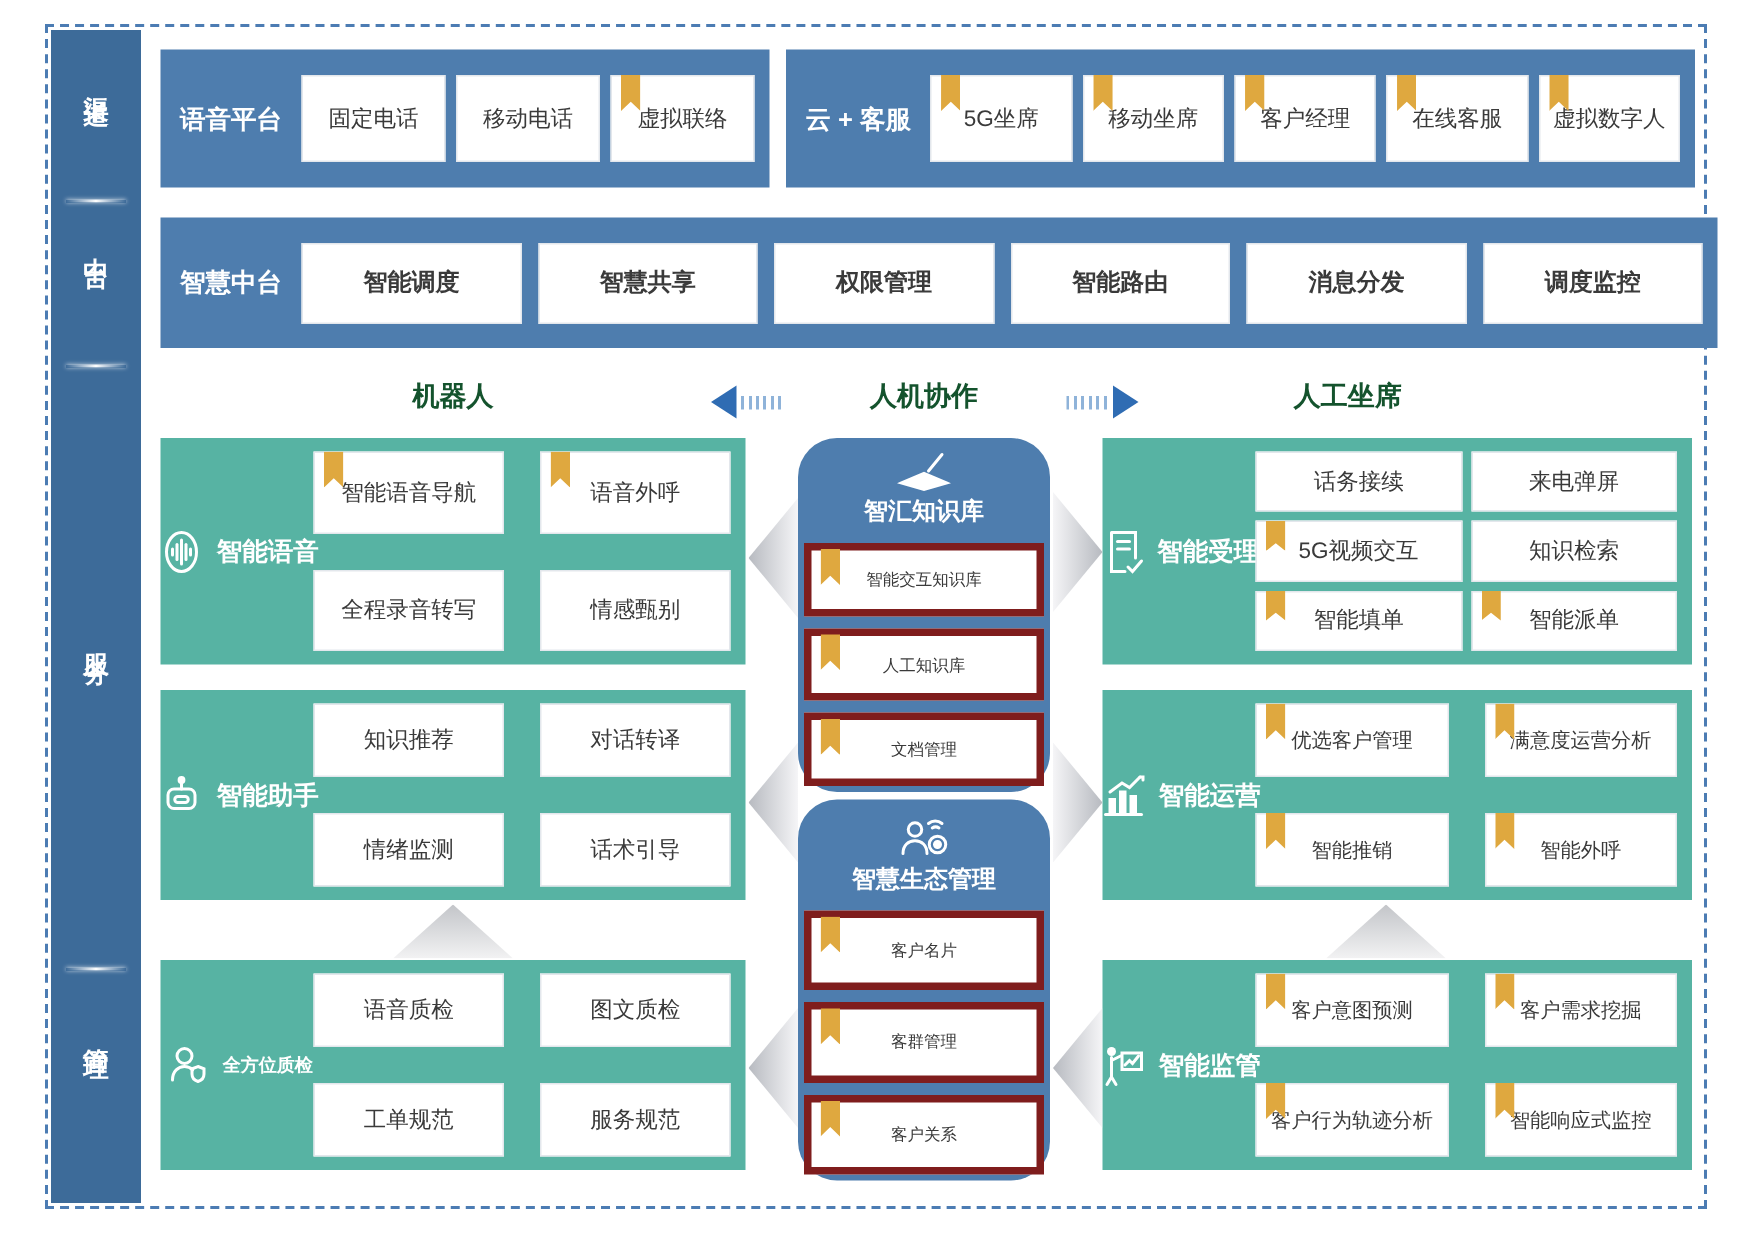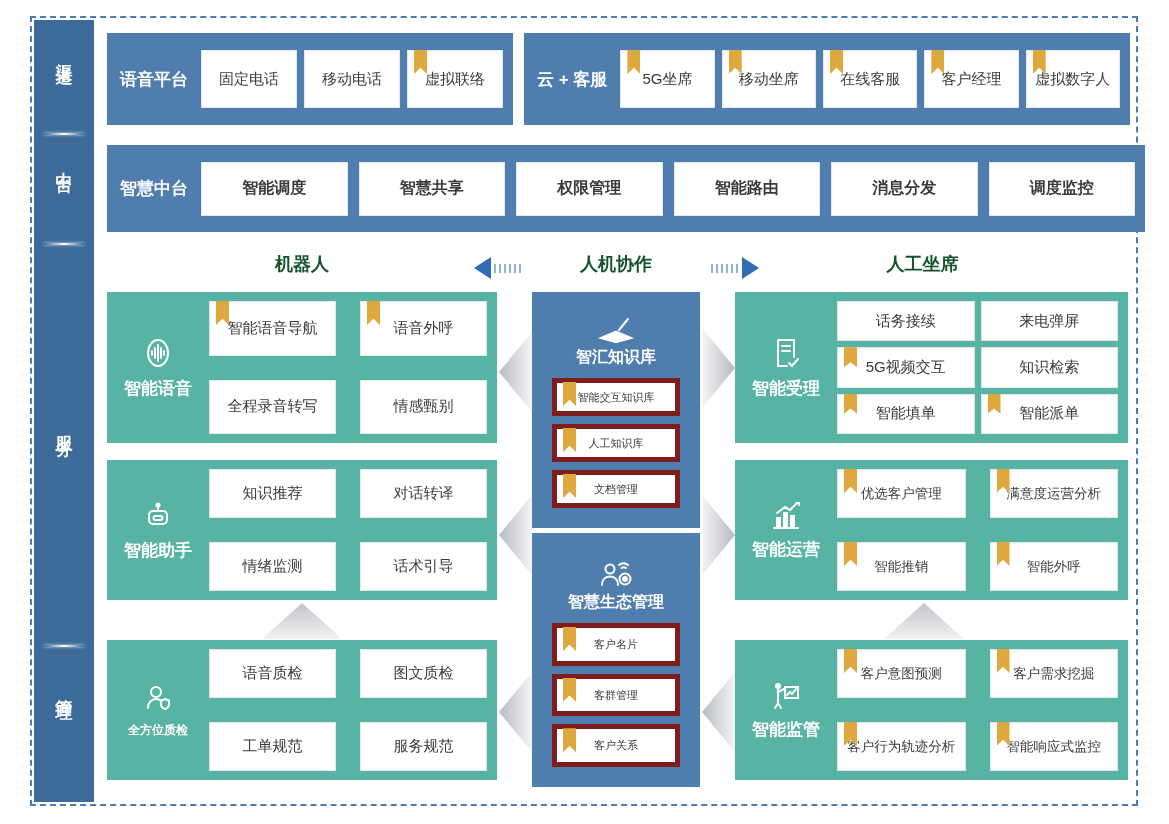--- a/index.html
+++ b/index.html
@@ -27,28 +27,28 @@
 
   
   .collab-label{position:absolute;top:252px;font-size:18px;font-weight:bold;color:#14532d;text-align:center;}
   .carrow{position:absolute;top:257px;display:flex;align-items:center;height:22px;}
   .tri-left{width:0;height:0;border-top:11px solid transparent;border-bottom:11px solid transparent;border-right:17px solid #2f6cb3;}
   .tri-right{width:0;height:0;border-top:11px solid transparent;border-bottom:11px solid transparent;border-left:17px solid #2f6cb3;}
   .atail{width:28px;height:9px;margin:0 3px;background:repeating-linear-gradient(90deg,#8fb3d9 0 2px,rgba(255,255,255,0) 2px 5px);}
 
   
   .tblock{position:absolute;background:#57b3a3;display:flex;}
-  .thead{width:102px;display:flex;flex-direction:column;align-items:center;justify-content:center;gap:7px;color:#fff;font-weight:bold;font-size:17px;white-space:nowrap;}
+  .thead{width:102px;display:flex;flex-direction:row;align-items:center;justify-content:center;gap:7px;color:#fff;font-weight:bold;font-size:17px;white-space:nowrap;}
   .tgrid{flex:1;display:grid;grid-template-columns:1fr 1fr;gap:24px;margin:9px 10px 9px 0;}
   .tgrid3{grid-template-rows:1fr 1fr 1fr;gap:6px;}
   .tgrid .wbox{font-size:15px;}
   .cells-sm .wbox{font-size:13.5px;}
 
   
-  .cblock{position:absolute;left:532px;width:168px;background:#4e7dae;padding:20px;display:flex;flex-direction:column;gap:8px;}
+  .cblock{position:absolute;left:532px;width:168px;background:#4e7dae;padding:4px;display:flex;flex-direction:column;gap:8px;border-radius:26px;}
   .chead{display:flex;flex-direction:column;align-items:center;justify-content:center;gap:3px;color:#fff;font-weight:bold;font-size:16px;padding:4px 0 2px;}
   .citem{background:#fff;position:relative;flex:1;display:flex;align-items:center;justify-content:center;font-size:11px;color:#3a3a3a;border:5px solid #7f1d1d;}
 
   
   .chev{position:absolute;width:33px;height:80px;}
   .chev-left{background:linear-gradient(270deg,#f5f5f7,#b7bac0);clip-path:polygon(100% 0,0 50%,100% 100%);}
   .chev-right{background:linear-gradient(90deg,#f5f5f7,#b7bac0);clip-path:polygon(0 0,100% 50%,0 100%);}
   .uptri{position:absolute;width:80px;height:36px;background:linear-gradient(180deg,#c3c5c9,#f2f2f3);clip-path:polygon(50% 0,0 100%,100% 100%);}
 
   .icon svg{display:block;}
@@ -90,25 +90,25 @@
     <div class="wbox">
         <span class="bm"></span>
         <span>5G坐席</span>
       </div>
     <div class="wbox">
         <span class="bm"></span>
         <span>移动坐席</span>
       </div>
     <div class="wbox">
         <span class="bm"></span>
+        <span>客户经理</span>
+      </div>
+    <div class="wbox">
+        <span class="bm"></span>
         <span>在线客服</span>
-      </div>
-    <div class="wbox">
-        <span class="bm"></span>
-        <span>客户经理</span>
       </div>
     <div class="wbox">
         <span class="bm"></span>
         <span>虚拟数字人</span>
       </div>
   </div>
 </div>
 
 <div class="bar row2" style="left:107px;top:145px;width:1038px;height:87px">
   <div class="bar-label">智慧中台</div>
@@ -129,21 +129,21 @@
         <span>消息分发</span>
       </div>
     <div class="wbox">
         <span>调度监控</span>
       </div>
   </div>
 </div>
 
 <div class="collab-label" style="left:107px;width:390px">机器人</div>
 <div class="collab-label" style="left:532px;width:168px">人机协作</div>
-<div class="collab-label" style="left:726px;width:393px">人工坐席</div>
+<div class="collab-label" style="left:702px;width:393px">人工坐席</div>
 <div class="carrow" style="left:474px">
     <div class="tri-left"></div>
     <div class="atail"></div>
   </div>
 <div class="carrow" style="left:708px">
     <div class="atail"></div>
     <div class="tri-right"></div>
   </div>
 
 <div class="tblock" style="left:107px;top:292px;width:390px;height:151px">

